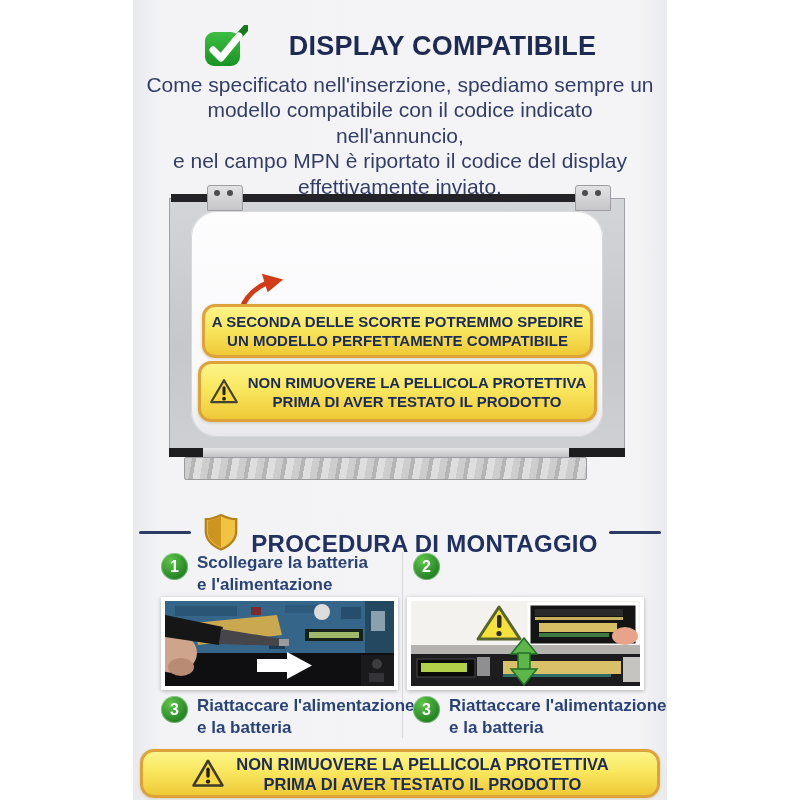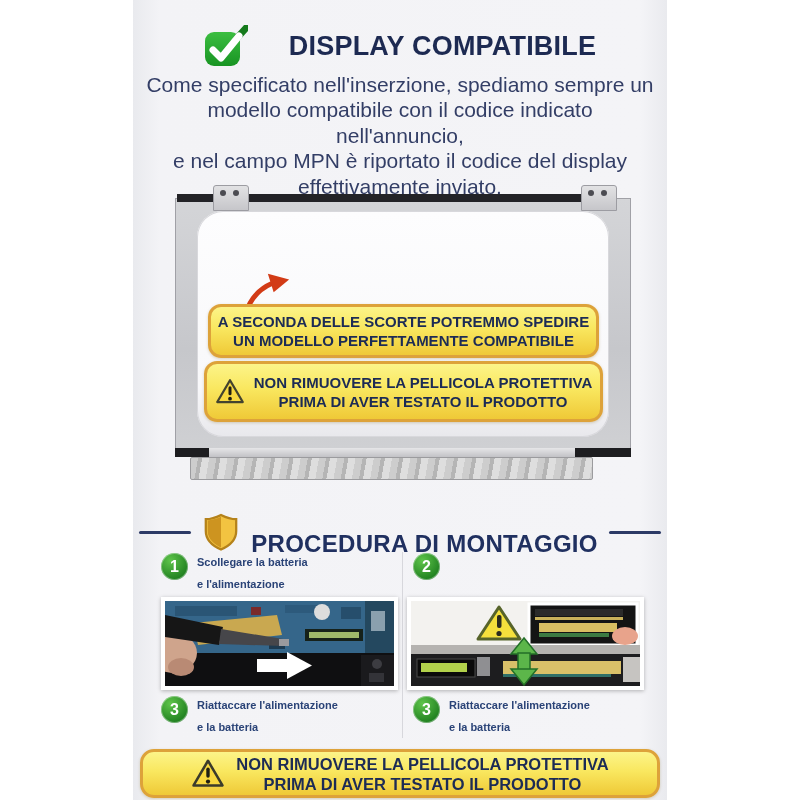--- a/index.html
+++ b/index.html
@@ -11,21 +11,21 @@
 
   
   .hdr{position:absolute;top:25px;left:0;right:0;display:flex;justify-content:center;align-items:center;gap:13px;}
   .hdr-title{font-size:27px;font-weight:bold;color:#1d2a52;letter-spacing:.2px;margin-left:28px;}
 
   
   .intro{position:absolute;top:72px;left:8px;right:8px;text-align:center;
          font-size:21px;line-height:25.4px;color:#333e66;}
 
   
-  .panel{position:absolute;left:42px;top:185px;width:436px;height:293px;}
+  .panel{position:absolute;left:36px;top:185px;width:436px;height:293px;}
   .bracket{position:absolute;top:0;width:34px;height:24px;background:linear-gradient(180deg,#e2e2e4,#c6c6ca);
            border:1px solid #9c9ca2;border-radius:3px 3px 0 0;}
   .bracket .hole{position:absolute;top:4px;width:6px;height:6px;border-radius:50%;background:#4c4c52;}
   .bracket .hole.h1{left:6px;} .bracket .hole.h2{left:19px;}
   .p-topstrip{position:absolute;left:2px;right:2px;top:9px;height:8px;background:#232327;}
   .p-body{position:absolute;left:0;top:13px;width:454px;height:250px;border:1px solid #a0a0a6;
           background:linear-gradient(180deg,#d4d5d8 0%,#c6c7cb 60%,#cfd0d3 100%);}
   .p-screen{position:absolute;left:22px;top:26px;width:412px;height:226px;border-radius:26px;
             background:linear-gradient(180deg,#fdfdfe 0%,#f8f8fa 78%,#e8e8ec 100%);
             box-shadow:inset 0 0 0 1px #d8d8dc;}
@@ -49,21 +49,21 @@
   .dash{width:52px;height:3px;background:#2c3a66;border-radius:2px;}
   .proc-title{font-size:24px;font-weight:bold;color:#203060;letter-spacing:.3px;margin-top:24px;}
 
   
   .col-divider{position:absolute;left:269px;top:552px;width:1px;height:186px;background:#d7d7dc;}
   .step{position:absolute;display:flex;align-items:flex-start;gap:9px;}
   .step-num{flex:0 0 auto;width:27px;height:27px;border-radius:50%;margin-top:1px;
             background:radial-gradient(circle at 35% 28%,#5ec44a,#1d7d1e 78%);
             color:#fff;font-weight:bold;font-size:16px;display:flex;align-items:center;justify-content:center;
             box-shadow:inset 0 0 0 1px rgba(255,255,255,.35);}
-  .step-text{font-size:11px;line-height:21.5px;font-weight:600;color:#2a4377;}
+  .step-text{font-size:17px;line-height:21.5px;font-weight:600;color:#2a4377;}
   .s1{left:28px;top:552px;} .s2{left:280px;top:552px;}
   .s3a{left:28px;top:695px;} .s3b{left:280px;top:695px;}
 
   .photo{position:absolute;top:597px;width:237px;height:93px;background:#fff;padding:0;
          box-shadow:0 1px 4px rgba(0,0,0,.28);}
   .photo svg{position:absolute;left:4px;top:4px;}
   .ph1{left:28px;} .ph2{left:274px;}
 
   
   .banner{position:absolute;left:7px;top:749px;width:514px;height:43px;

